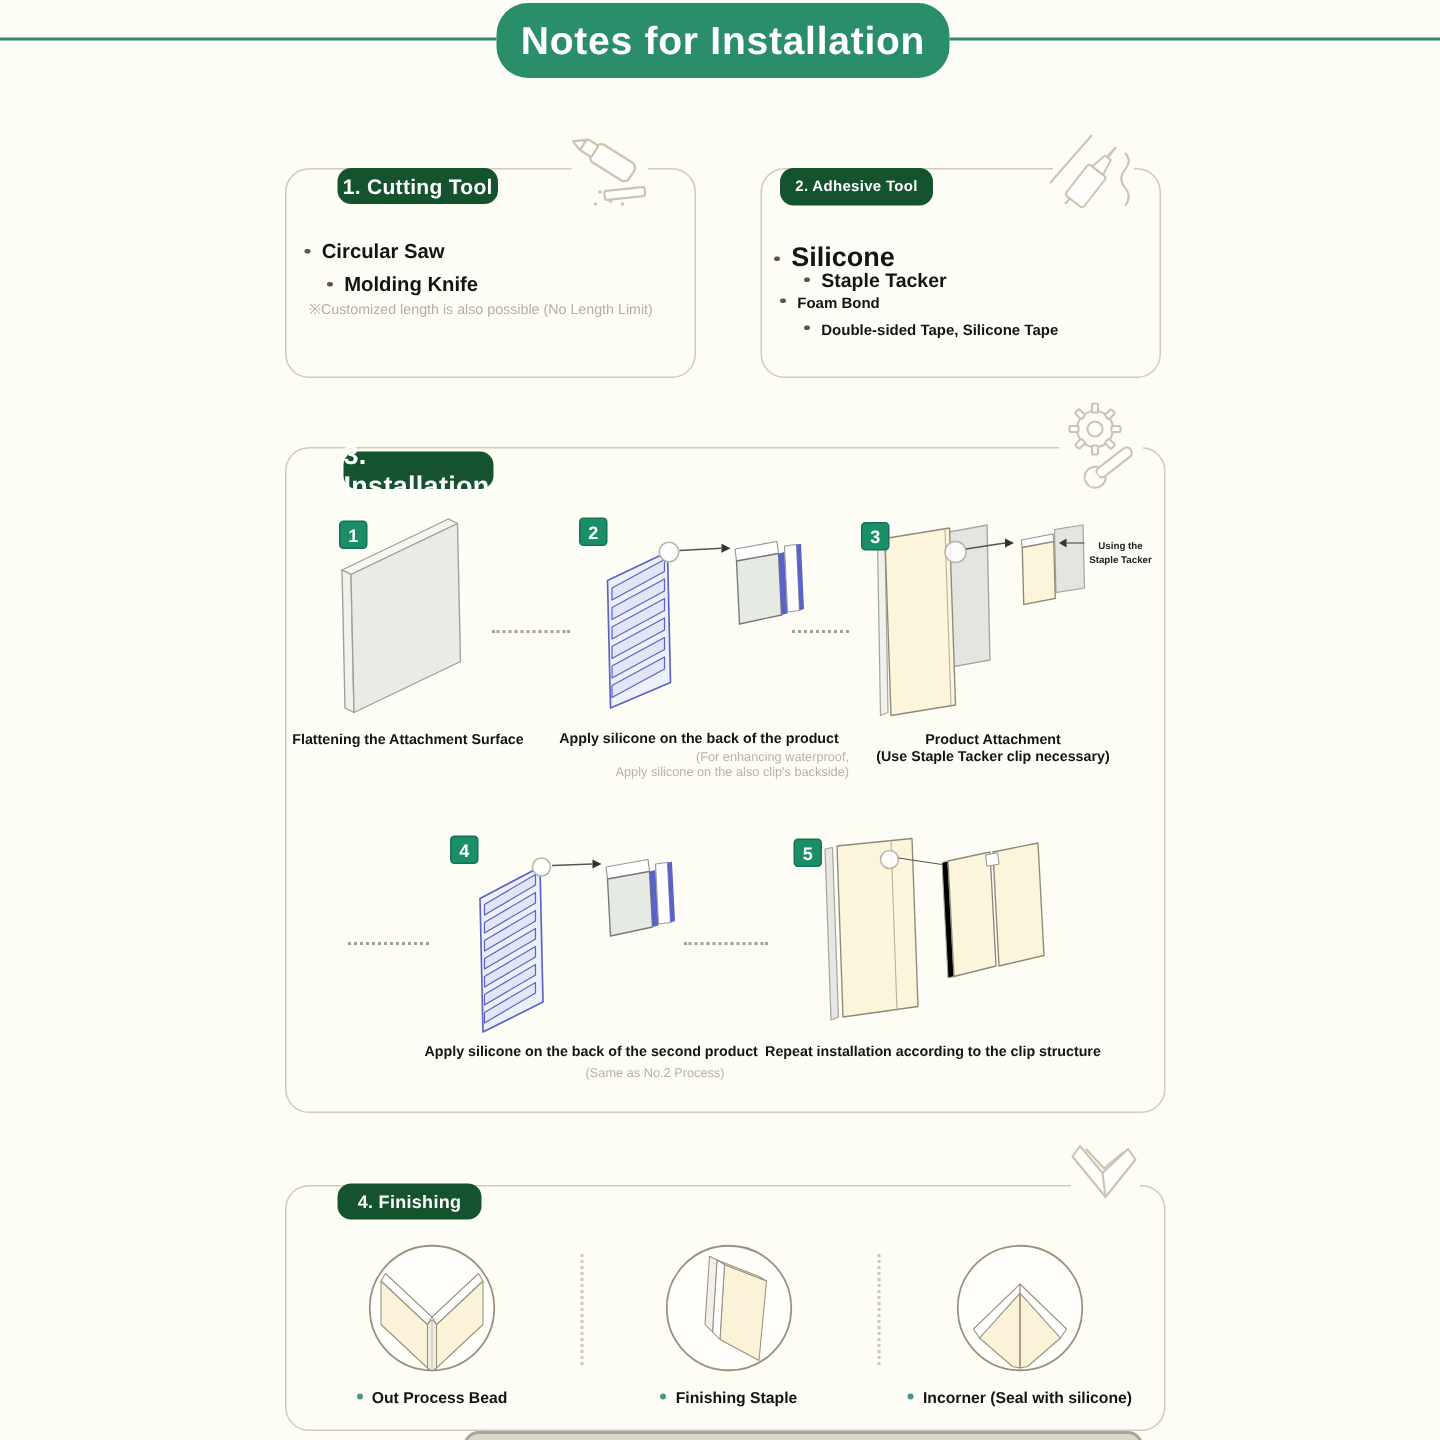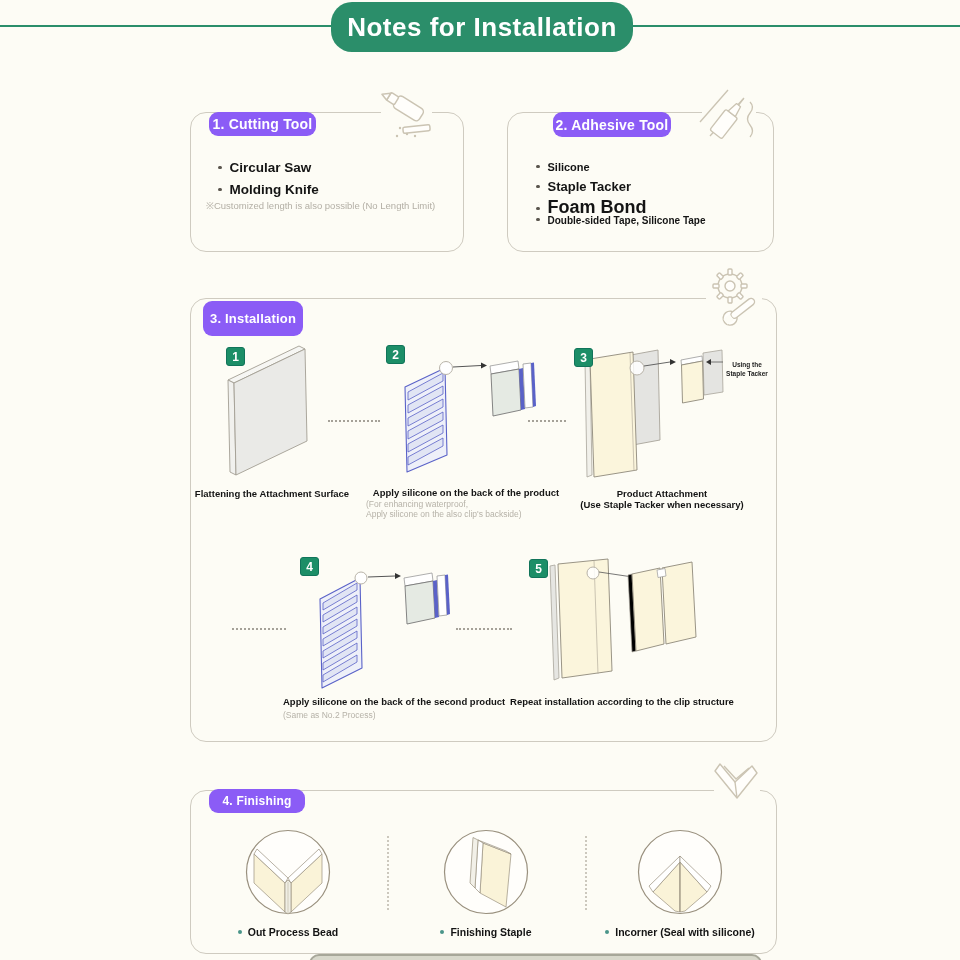--- a/index.html
+++ b/index.html
@@ -4,31 +4,31 @@
 <style>
   html,body{margin:0;padding:0;background:#fdfcf5;}
   .page{position:relative;width:960px;height:960px;background:#fdfcf5;
         font-family:"Liberation Sans",sans-serif;overflow:hidden;}
   .abs{position:absolute;}
   .hline{position:absolute;top:25px;height:2px;background:#2b8e6a;}
   .title-box{position:absolute;left:331px;top:2px;width:302px;height:50px;background:#2b8e6a;
              border-radius:21px;color:#fff;font-weight:bold;font-size:26px;letter-spacing:.5px;
              display:flex;align-items:center;justify-content:center;z-index:2;}
   .box{position:absolute;border:1.5px solid #cfcbc0;border-radius:16px;}
-  .tag{position:absolute;background:#8b5cf6;color:#fff;font-weight:bold;border-radius:9px;
-       display:flex;align-items:center;justify-content:center;z-index:3;letter-spacing:.2px;}
+  .tag{position:absolute;background:#14532d;color:#fff;font-weight:bold;border-radius:9px;
+       display:flex;align-items:center;justify-content:center;z-index:3;letter-spacing:.2px;margin-left:16px;}
   .tool-item{position:absolute;font-weight:bold;font-size:13.5px;color:#141414;white-space:nowrap;}
   .tool-item .b{display:inline-block;width:3.5px;height:3.5px;background:#5a554d;border-radius:50%;
                 margin-right:8px;vertical-align:3px;}
   .note{position:absolute;font-size:9.5px;color:#b3afa5;white-space:nowrap;}
   .badge{position:absolute;width:17px;height:17px;background:#1c8e67;border:1px solid #11745a;
          border-radius:3px;color:#fff;font-weight:bold;font-size:12px;
          display:flex;align-items:center;justify-content:center;z-index:2;}
   .cap{position:absolute;font-weight:bold;font-size:9.5px;color:#141414;text-align:center;white-space:nowrap;}
-  .sub{position:absolute;font-size:8.5px;color:#b6b2a8;text-align:left;white-space:nowrap;}
+  .sub{position:absolute;font-size:8.5px;color:#b6b2a8;text-align:right;white-space:nowrap;}
   .annot{position:absolute;font-weight:bold;font-size:6.5px;color:#222;text-align:center;white-space:nowrap;}
   .dotline{position:absolute;height:0;border-top:2px dotted #a5a198;}
   .vdot{position:absolute;width:0;border-left:2px dotted #ccc8bd;}
   .fin-cap{position:absolute;font-weight:bold;font-size:10.5px;color:#141414;text-align:center;white-space:nowrap;}
   .fin-cap .b{display:inline-block;width:4px;height:4px;background:#4a958a;border-radius:50%;
               margin-right:6px;vertical-align:2px;}
   .bottom-bar{position:absolute;left:309px;top:954px;width:449px;height:10px;background:#d8d8cb;
               border:2px solid #a7a799;border-bottom:none;border-radius:10px 10px 0 0;}
   svg.abs{overflow:visible;}
 </style>
@@ -53,58 +53,58 @@
       </g>
       <rect x="27" y="40" width="27" height="6" rx="1.5" transform="rotate(-6 40 43)"></rect>
     </g>
     <g fill="#cbc4b3">
       <circle cx="24" cy="42" r="1.2"></circle>
         <circle cx="31" cy="48" r="1.2"></circle>
       <circle cx="39" cy="50" r="1.2"></circle>
         <circle cx="21" cy="50" r="1.2"></circle>
     </g>
   </svg>
-  <div class="tool-item" style="left:218px;top:160px">
+  <div class="tool-item" style="left:203px;top:160px">
     <span class="b"></span><span>Circular Saw</span>
   </div>
   <div class="tool-item" style="left:218px;top:182px">
     <span class="b"></span><span>Molding Knife</span>
   </div>
   <div class="note" style="left:206px;top:199px">※Customized length is also possible (No Length Limit)</div>
 
   <div class="box" style="left:507px;top:112px;width:265px;height:138px"></div>
-  <div class="tag" style="left:553px;top:112px;width:118px;height:25px;font-size:14px">2. Adhesive Tool</div>
+  <div class="tag" style="left:504px;top:112px;width:102px;height:25px;font-size:10px">2. Adhesive Tool</div>
   <svg class="abs" style="left:698px;top:86px" width="62" height="62" viewBox="0 0 62 62">
     <rect x="4" y="2" width="54" height="56" fill="#fdfcf5"></rect>
     <g fill="none" stroke="#cbc4b3" stroke-width="1.3" stroke-linejoin="round">
       <line x1="2" y1="36" x2="30" y2="4"></line>
       <line x1="12" y1="50" x2="46" y2="12"></line>
       <g fill="#fffefb" transform="rotate(38 28 36)">
         <rect x="20" y="26" width="15" height="26" rx="2"></rect>
         <polygon points="23,26 32,26 30,15 25,15"></polygon>
         <line x1="27.5" y1="15" x2="27.5" y2="7"></line>
       </g>
       <path d="M52,16 q5,5 0,11 q-5,6 0,12 q5,6 0,12"></path>
     </g>
   </svg>
-  <div class="tool-item" style="left:536px;top:161px;font-size:11px">
+  <div class="tool-item" style="left:516px;top:161px;font-size:18px">
     <span class="b"></span><span>Silicone</span>
   </div>
   <div class="tool-item" style="left:536px;top:179px;font-size:13px">
     <span class="b"></span><span>Staple Tacker</span>
   </div>
-  <div class="tool-item" style="left:536px;top:197px;font-size:18px">
+  <div class="tool-item" style="left:520px;top:197px;font-size:10px">
     <span class="b"></span><span>Foam Bond</span>
   </div>
   <div class="tool-item" style="left:536px;top:215px;font-size:10px">
     <span class="b"></span><span>Double-sided Tape, Silicone Tape</span>
   </div>
 
   <div class="box" style="left:190px;top:298px;width:585px;height:442px"></div>
-  <div class="tag" style="left:203px;top:301px;width:100px;height:35px;font-size:13px">3. Installation</div>
+  <div class="tag" style="left:213px;top:301px;width:100px;height:25px;font-size:18px">3. Installation</div>
   <svg class="abs" style="left:704px;top:266px" width="60" height="62" viewBox="0 0 60 62">
     <rect x="2" y="2" width="56" height="56" fill="#fdfcf5"></rect>
     <g fill="#fffefb" stroke="#cbc4b3" stroke-width="1.4">
       <circle cx="26" cy="20" r="12" fill="none"></circle>
       <g>
         <rect x="24" y="3" width="4" height="6" rx="1" transform="rotate(0 26 20)"></rect>
         <rect x="24" y="3" width="4" height="6" rx="1" transform="rotate(45 26 20)"></rect>
         <rect x="24" y="3" width="4" height="6" rx="1" transform="rotate(90 26 20)"></rect>
         <rect x="24" y="3" width="4" height="6" rx="1" transform="rotate(135 26 20)"></rect>
         <rect x="24" y="3" width="4" height="6" rx="1" transform="rotate(180 26 20)"></rect>
@@ -219,21 +219,21 @@
   <div class="dotline" style="left:328px;top:420px;width:52px"></div>
   <div class="dotline" style="left:528px;top:420px;width:38px"></div>
   <div class="dotline" style="left:232px;top:628px;width:54px"></div>
   <div class="dotline" style="left:456px;top:628px;width:56px"></div>
 
   <div class="cap" style="left:172px;top:488px;width:200px">Flattening the Attachment Surface</div>
   <div class="cap" style="left:366px;top:487px;width:200px">Apply silicone on the back of the product</div>
   <div class="sub" style="left:366px;top:499px;width:200px">(For enhancing waterproof,</div>
   <div class="sub" style="left:366px;top:509px;width:200px">Apply silicone on the also clip's backside)</div>
   <div class="cap" style="left:562px;top:488px;width:200px">Product Attachment</div>
-  <div class="cap" style="left:562px;top:499px;width:200px">(Use Staple Tacker when necessary)</div>
+  <div class="cap" style="left:562px;top:499px;width:200px">(Use Staple Tacker clip necessary)</div>
   <div class="cap" style="left:283px;top:696px;width:200px">Apply silicone on the back of the second product</div>
   <div class="sub" style="left:283px;top:710px;width:200px">(Same as No.2 Process)</div>
   <div class="cap" style="left:507px;top:696px;width:230px">Repeat installation according to the clip structure</div>
 
   <div class="box" style="left:190px;top:790px;width:585px;height:162px"></div>
   <div class="tag" style="left:209px;top:789px;width:96px;height:24px;font-size:12px">4. Finishing</div>
   <svg class="abs" style="left:712px;top:758px" width="50" height="54" viewBox="0 0 50 54">
     <rect x="2" y="2" width="46" height="48" fill="#fdfcf5"></rect>
     <g fill="#fffefb" stroke="#cbc4b3" stroke-width="1.4" stroke-linejoin="round">
       <path d="M8,6 L23,24 L40,8 L45,15 L25,40 L3,13 Z"></path>

